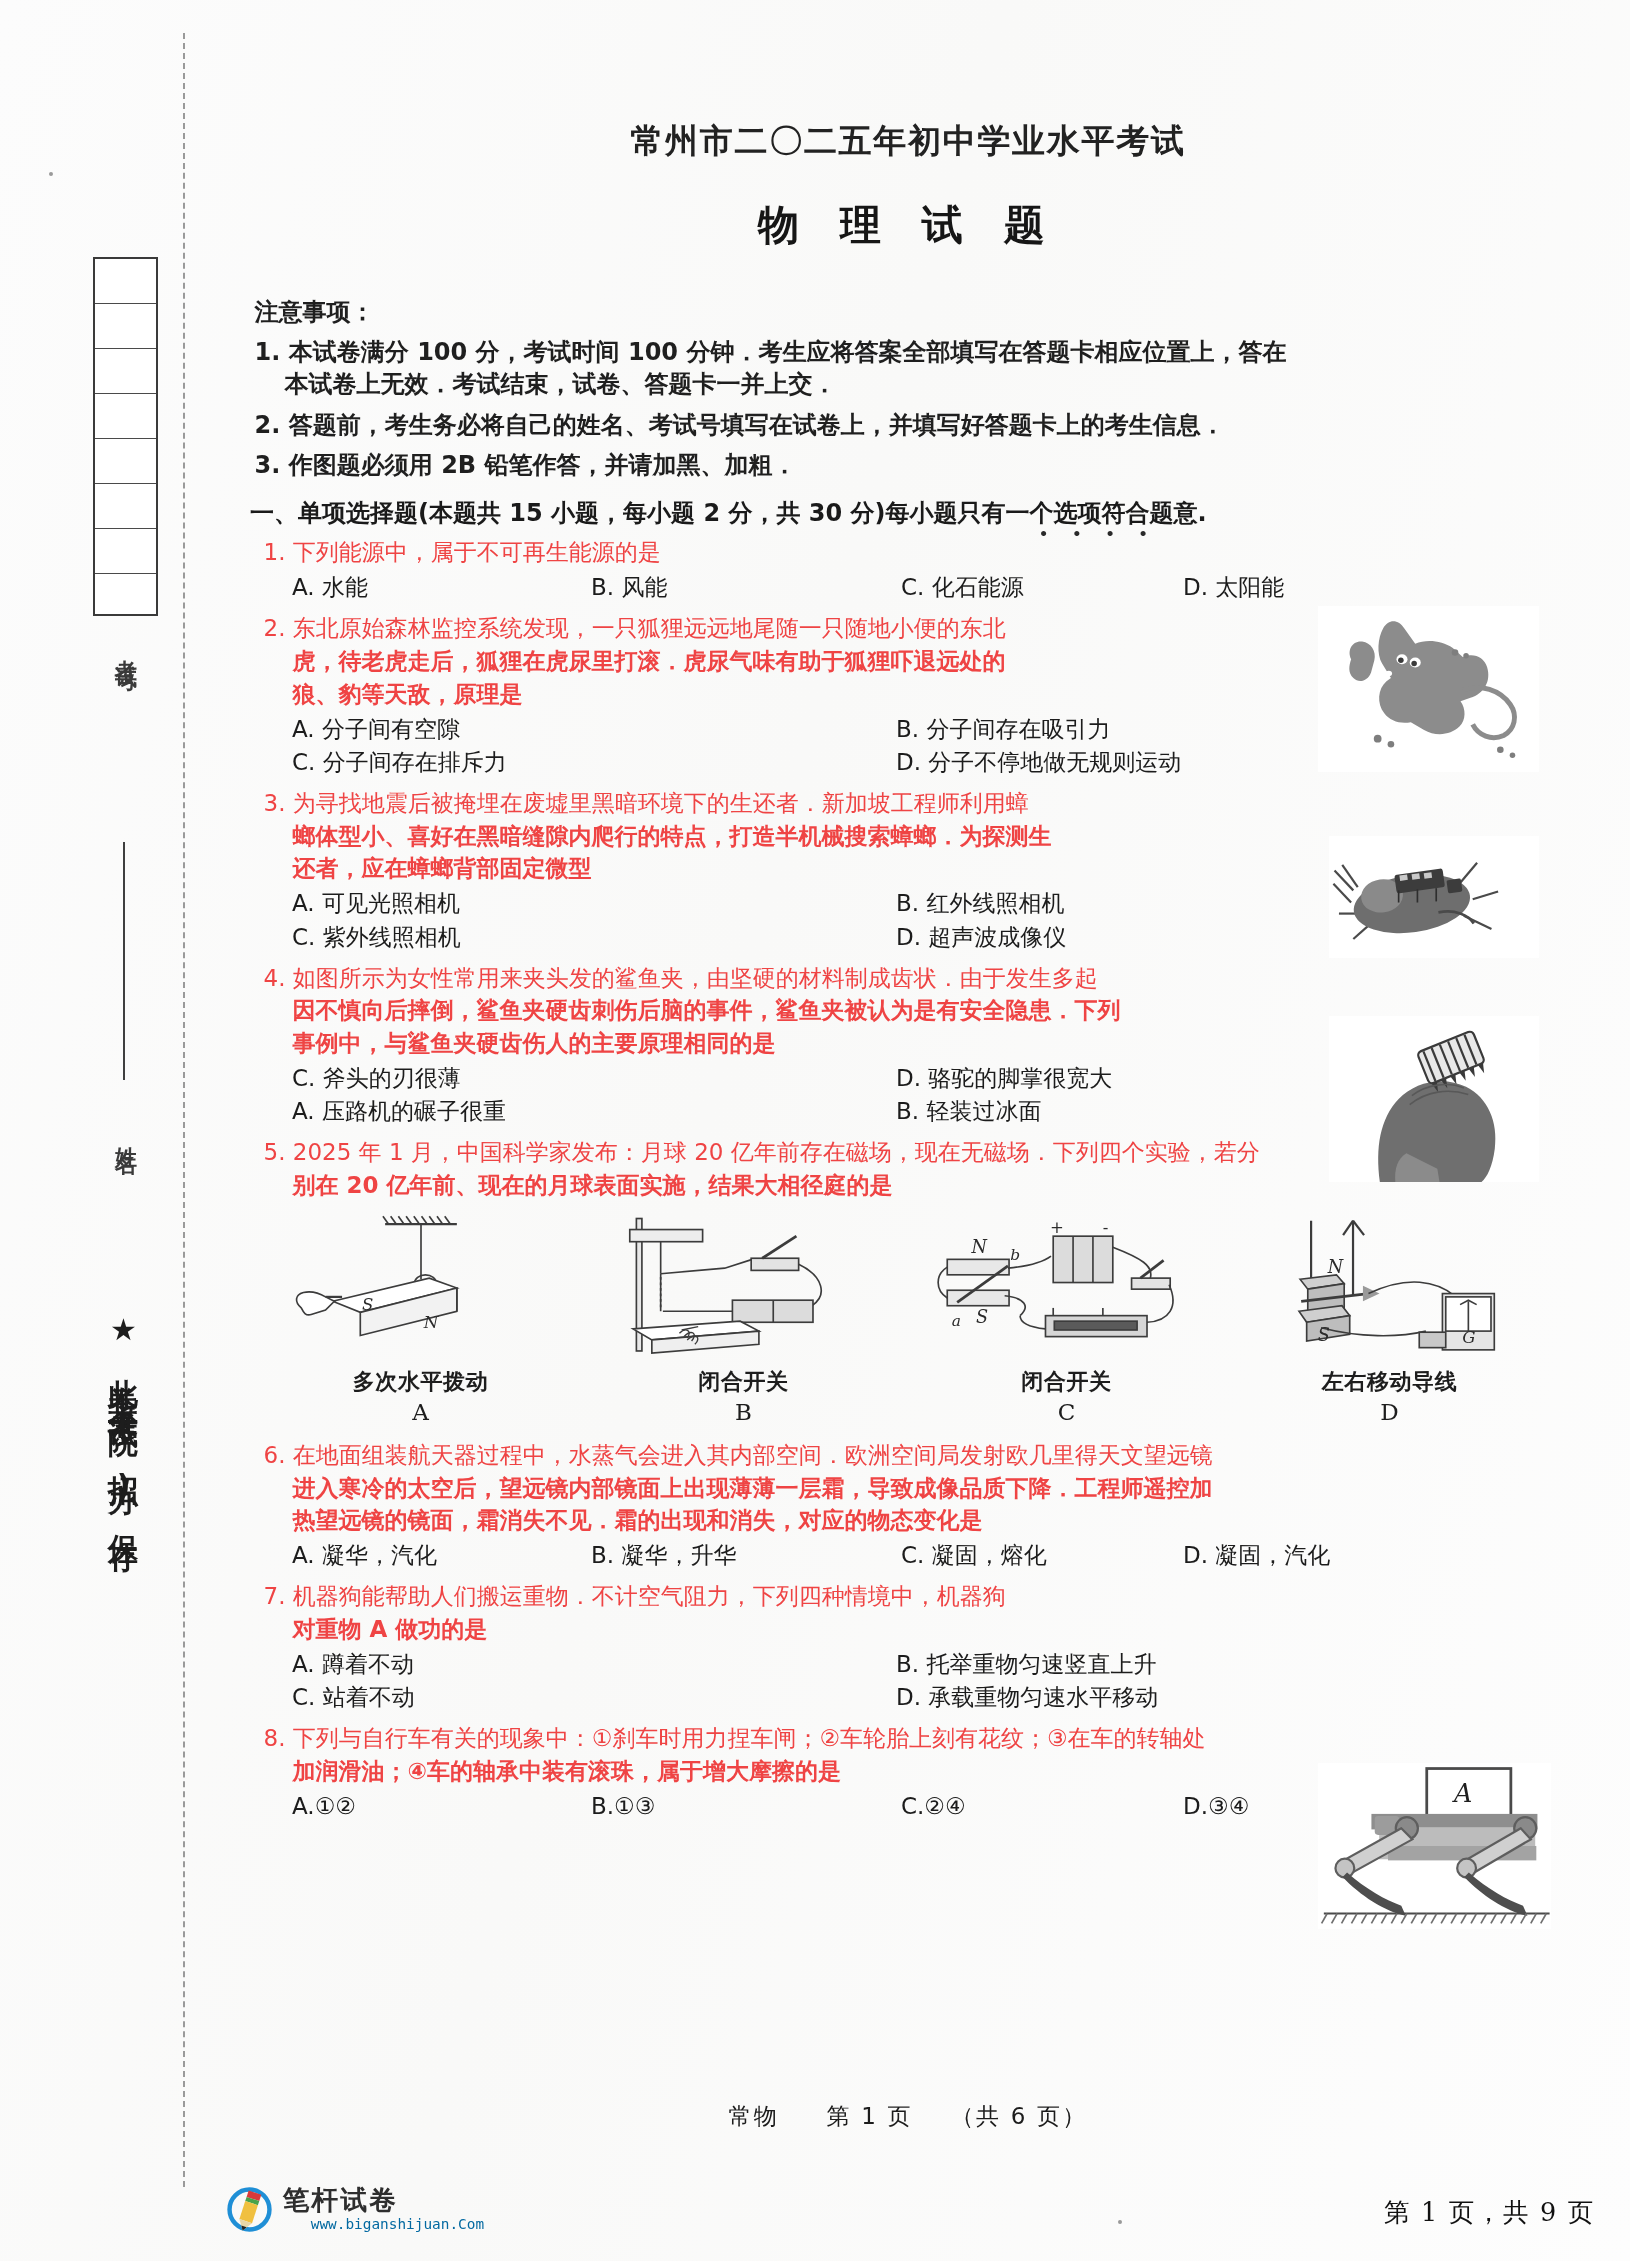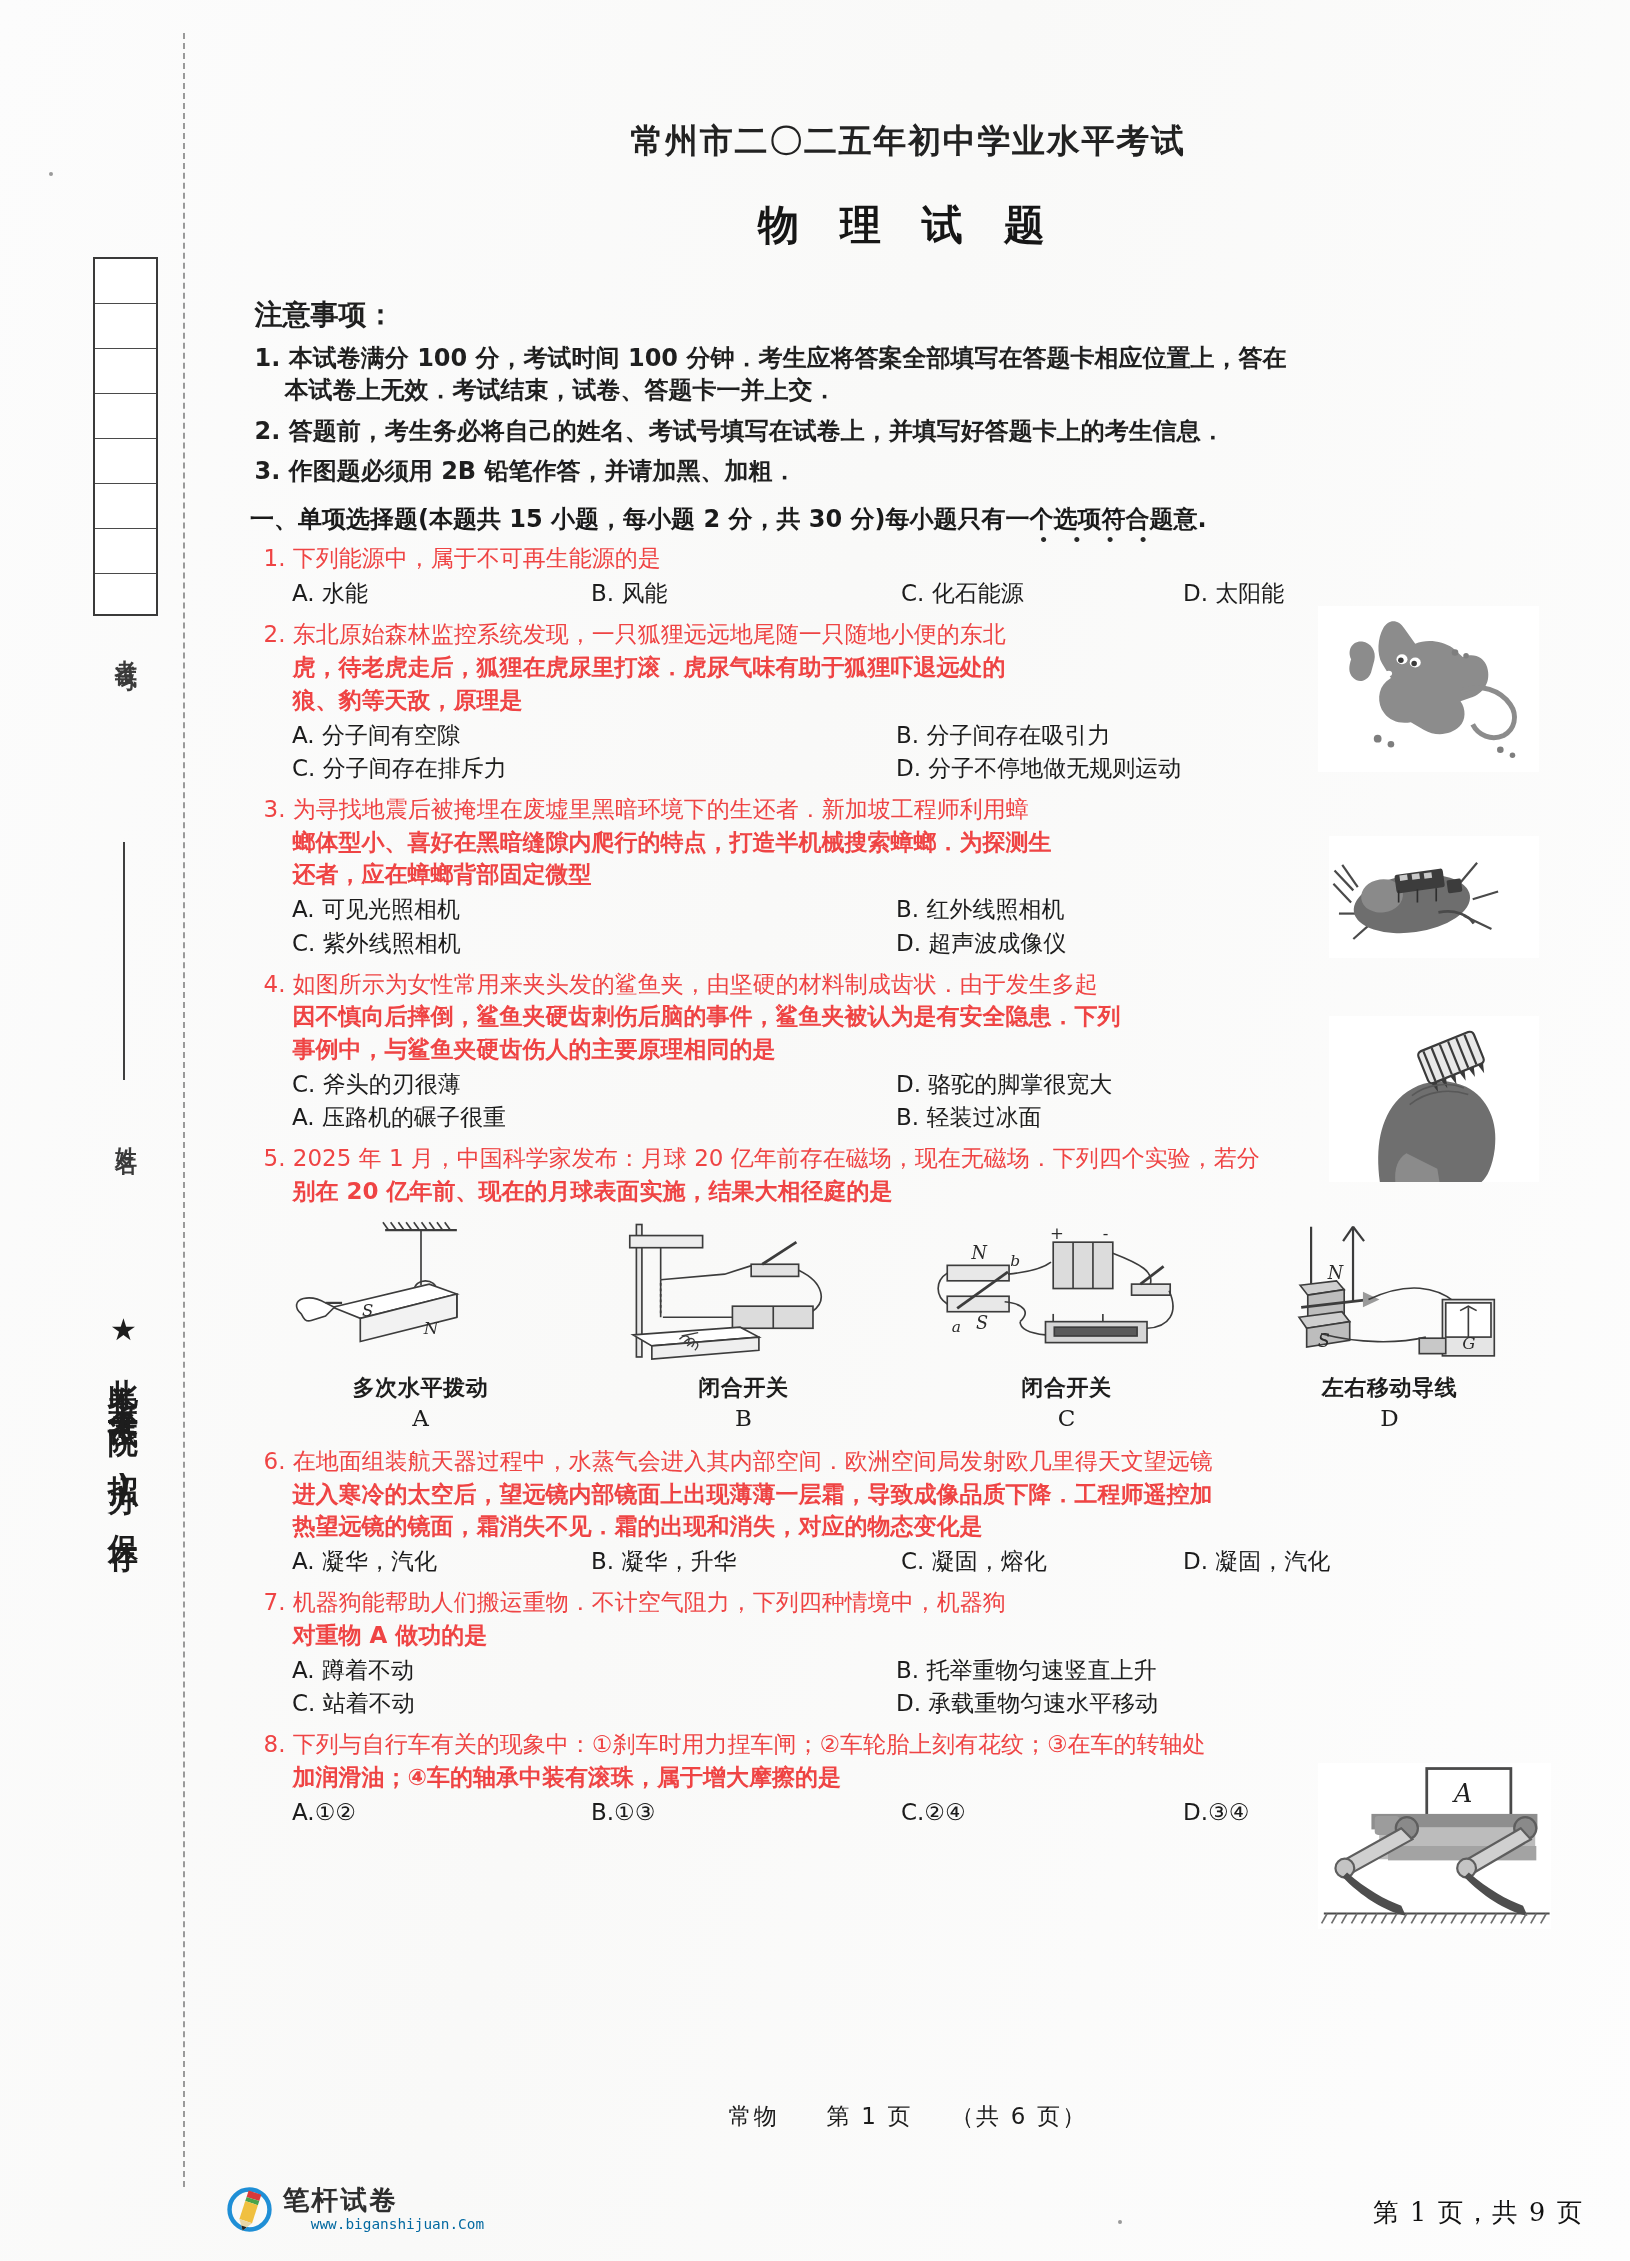--- a/index.html
+++ b/index.html
@@ -106,21 +106,21 @@
     font-size: 41px;
     font-weight: 800;
     letter-spacing: 13.3px;
     color: #161616;
     margin-top: 34px;
   }
 
   .notice-head {
     margin-top: 43px;
     margin-left: 16.6px;
-    font-size: 28px;
+    font-size: 24px;
     font-weight: 800;
     color: #1f1f1f;
   }
   .notice-item {
     margin-left: 16.6px;
     margin-top: 8.9px;
     font-size: 24px;
     font-weight: 700;
     line-height: 1.33;
     color: #1f1f1f;
@@ -242,21 +242,21 @@
   }
   .wm-url {
     font-size: 14.4px;
     color: #0369a1;
     margin-top: 3.3px;
     font-family: "DejaVu Sans Mono", "Liberation Mono", monospace;
     margin-left: 28px;
   }
   .pagenum {
     position: absolute;
-    right: 47px;
+    right: 36px;
     top: 2195px;
     font-size: 25.5px;
     color: #111;
     letter-spacing: 1.7px;
     font-family: "DejaVu Serif", "Liberation Serif", serif;
   }
   .speck {
     position: absolute;
     width: 3.9px; height: 3.9px;
     background: #9a9a9a;

